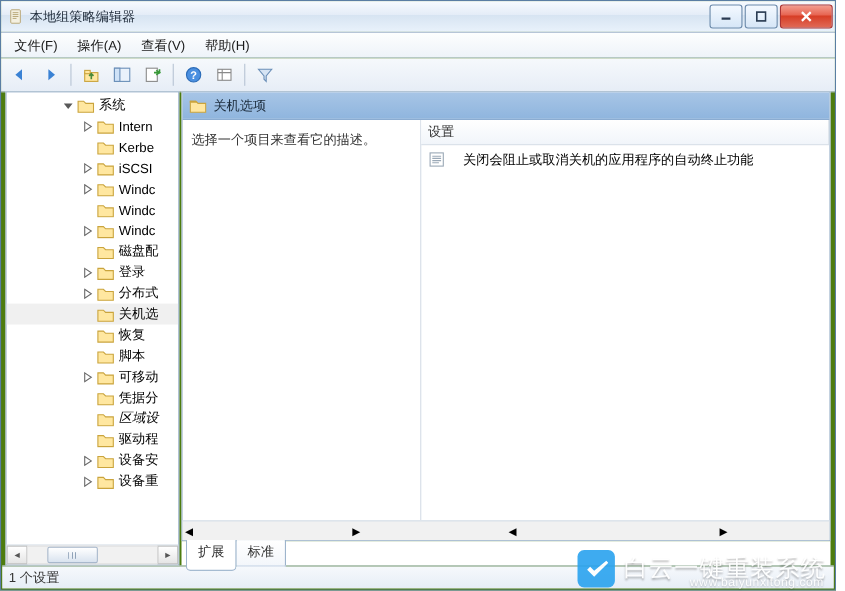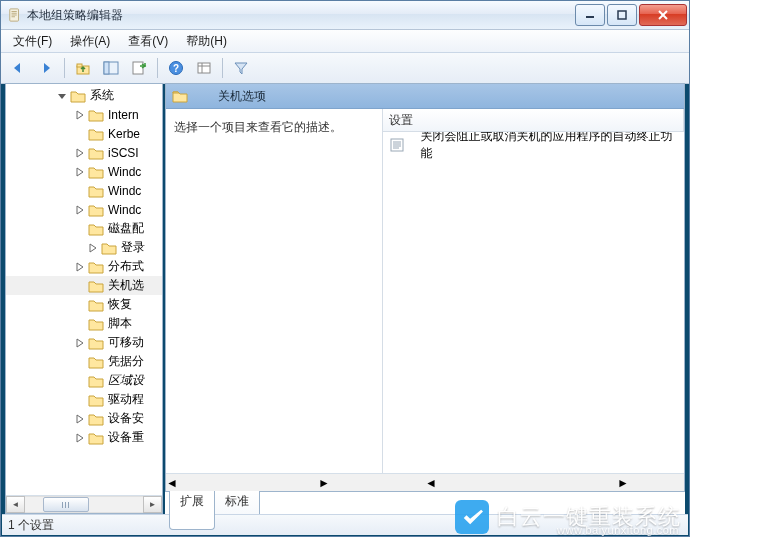--- a/index.html
+++ b/index.html
@@ -1,16 +1,16 @@
 <!DOCTYPE html>
 <html><head>
 <meta charset="utf-8">
 <style>
   html,body{margin:0;padding:0;font-family:"Microsoft YaHei","Segoe UI",Tahoma,sans-serif;font-size:12px;background:#fff;overflow:hidden;}
-  .window{width:690px;height:537px;position:relative;background:#0c4a6e;border:1px solid #5a7ea3;box-sizing:border-box;}
+  .window{width:760px;height:537px;position:relative;background:#4d7c0f;border:1px solid #5a7ea3;box-sizing:border-box;}
   
   .titlebar{height:28px;background:linear-gradient(to bottom,#f7fbff 0%,#e4ecf7 45%,#d7e4f2 46%,#e9f2fb 100%);display:flex;align-items:center;padding:0 2px 0 6px;border-bottom:1px solid #b6c5d7;}
   .titlebar .appicon{width:16px;height:16px;margin-right:4px;display:inline-flex;align-items:center;justify-content:center;}
   .titlebar .title{flex:1;color:#1f2b3a;}
   .winbtns{display:flex;gap:0;margin-left:auto;}
   .winbtn{width:30px;height:20px;border:1px solid #6b8aab;border-radius:3px;margin-left:2px;display:flex;align-items:center;justify-content:center;background:linear-gradient(to bottom,#f4f9ff,#d6e6f7);color:#2a3b52;}
   .winbtn.min,.winbtn.max{width:28px;}
   .winbtn.close{width:46px;background:linear-gradient(to bottom,#f39e90 0%,#e6624f 45%,#d73c24 46%,#e06a57 100%);border-color:#a33;color:#fff;}
   .winbtn svg{display:block;}
   
@@ -32,35 +32,35 @@
   .node .lbl{color:#000;}
   .node.sel{background:#f0f0f0;}
   .hscroll{height:17px;border-top:1px solid #d5dfe9;background:#f1f1f1;display:flex;align-items:center;}
   .hscroll .lar,.hscroll .rar{width:17px;height:15px;background:linear-gradient(to bottom,#fff,#e5e5e5);border:1px solid #c0c0c0;display:flex;align-items:center;justify-content:center;font-size:8px;color:#555;}
   .hscroll .track{flex:1;height:15px;background:#f1f1f1;border-top:1px solid #e0e0e0;border-bottom:1px solid #e0e0e0;position:relative;}
   .hscroll .thumb{position:absolute;height:13px;top:0;background:linear-gradient(to bottom,#fff,#d9e3ef);border:1px solid #a8b8cc;border-radius:2px;display:flex;align-items:center;justify-content:center;}
   .thumb .grip{width:8px;height:6px;background:repeating-linear-gradient(to right,#8fa2b8 0 1px,transparent 1px 3px);}
   
   .rightpane{flex:1;display:flex;flex-direction:column;margin-right:3px;}
   .rpinner{flex:1;border:1px solid #9db4cc;background:#fff;display:flex;flex-direction:column;}
-  .rpheader{height:24px;background:linear-gradient(to bottom,#a7c5e6 0%,#8fb5de 100%);display:flex;align-items:center;padding:0 6px;color:#1a2a3a;border-bottom:1px solid #7fa4cc;gap:24px;}
+  .rpheader{height:24px;background:linear-gradient(to bottom,#a7c5e6 0%,#8fb5de 100%);display:flex;align-items:center;padding:0 6px;color:#1a2a3a;border-bottom:1px solid #7fa4cc;}
   .rpheader .fico{margin-right:6px;}
   .rpbody{flex:1;display:flex;overflow:hidden;}
   .desc{width:200px;padding:10px 8px;border-right:1px solid #d5dde6;color:#333;}
   .listwrap{flex:1;display:flex;flex-direction:column;}
   .colh{height:22px;display:flex;border-bottom:1px solid #d5dde6;}
   .colh .col{flex:1;padding:3px 6px;background:linear-gradient(to bottom,#fff,#f1f5fa);border-right:1px solid #d5dde6;color:#333;}
   .rows{flex:1;padding:4px 2px;overflow:hidden;}
   .row{display:flex;align-items:center;height:18px;padding:0 4px;gap:16px;}
   .row .rico{width:16px;height:14px;display:inline-flex;align-items:center;justify-content:center;}
   .rp-hscroll{height:17px;border-top:1px solid #d5dfe9;background:#f1f1f1;display:flex;}
   .rp-hscroll .half{flex:1;display:flex;align-items:center;}
   
   .tabs{height:22px;display:flex;align-items:flex-start;padding-left:4px;background:#fff;}
-  .tab{height:20px;padding:2px 10px 16px;border:1px solid #9db4cc;border-top:none;background:linear-gradient(to bottom,#fff,#f1f5fa);border-bottom-left-radius:4px;border-bottom-right-radius:4px;margin-right:-1px;color:#333;position:relative;top:-1px;}
+  .tab{height:20px;padding:2px 10px 5px;border:1px solid #9db4cc;border-top:none;background:linear-gradient(to bottom,#fff,#f1f5fa);border-bottom-left-radius:4px;border-bottom-right-radius:4px;margin-right:-1px;color:#333;position:relative;top:-1px;}
   .tab.active{background:#fff;z-index:1;}
   
   .statusbar{position:absolute;left:1px;right:1px;bottom:1px;height:20px;background:linear-gradient(to bottom,#f6f9fc,#e6edf6);border-top:1px solid #c9d6e6;display:flex;align-items:center;padding:0 6px;color:#333;text-align:center;}
   
   .watermark{position:absolute;right:8px;bottom:2px;display:flex;align-items:center;gap:8px;opacity:.9;pointer-events:none;}
   .wlogo{width:34px;height:34px;border-radius:6px;background:#2aa3ef;display:flex;align-items:center;justify-content:center;}
   .wtxt{color:#fff;font-size:22px;letter-spacing:1px;text-shadow:0 1px 2px rgba(0,0,0,.35);}
   .wsub{position:absolute;right:10px;bottom:0;color:#fff;font-size:11px;opacity:.85;letter-spacing:.5px;text-shadow:0 1px 2px rgba(0,0,0,.35);}
 </style>
 </head>
@@ -250,21 +250,21 @@
             </div>
             <div class="node" style="padding-left: 68px;">
               <span class="exp"></span>
               <span class="fico">
                 <svg width="16" height="14">
                   <path d="M1 3 L6 3 L8 5 L15 5 L15 13 L1 13 Z" fill="#ffe7a0" stroke="#caa43d"></path>
                 </svg>
               </span>
               <span class="lbl">磁盘配</span>
             </div>
-            <div class="node" style="padding-left: 68px; justify-content: center;">
+            <div class="node" style="padding-left: 68px;">
               <span class="exp">
                 <svg width="10" height="10">
                   <path d="M2 1 L8 5 L2 9 Z" fill="none" stroke="#6a6a6a"></path>
                 </svg>
               </span>
               <span class="fico">
                 <svg width="16" height="14">
                   <path d="M1 3 L6 3 L8 5 L15 5 L15 13 L1 13 Z" fill="#ffe7a0" stroke="#caa43d"></path>
                 </svg>
               </span>

